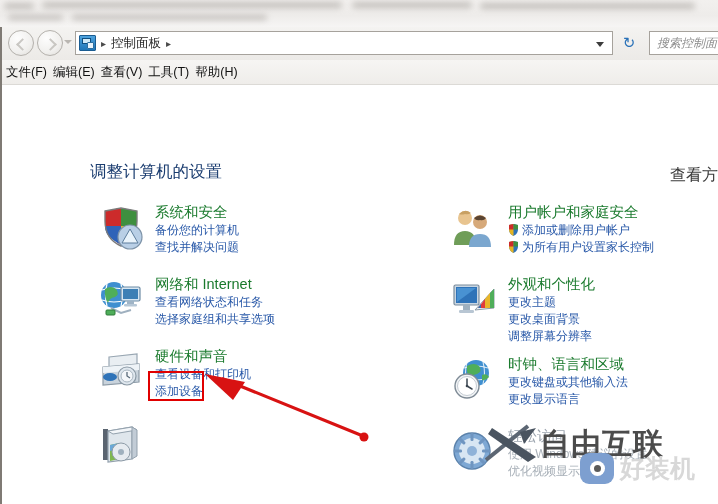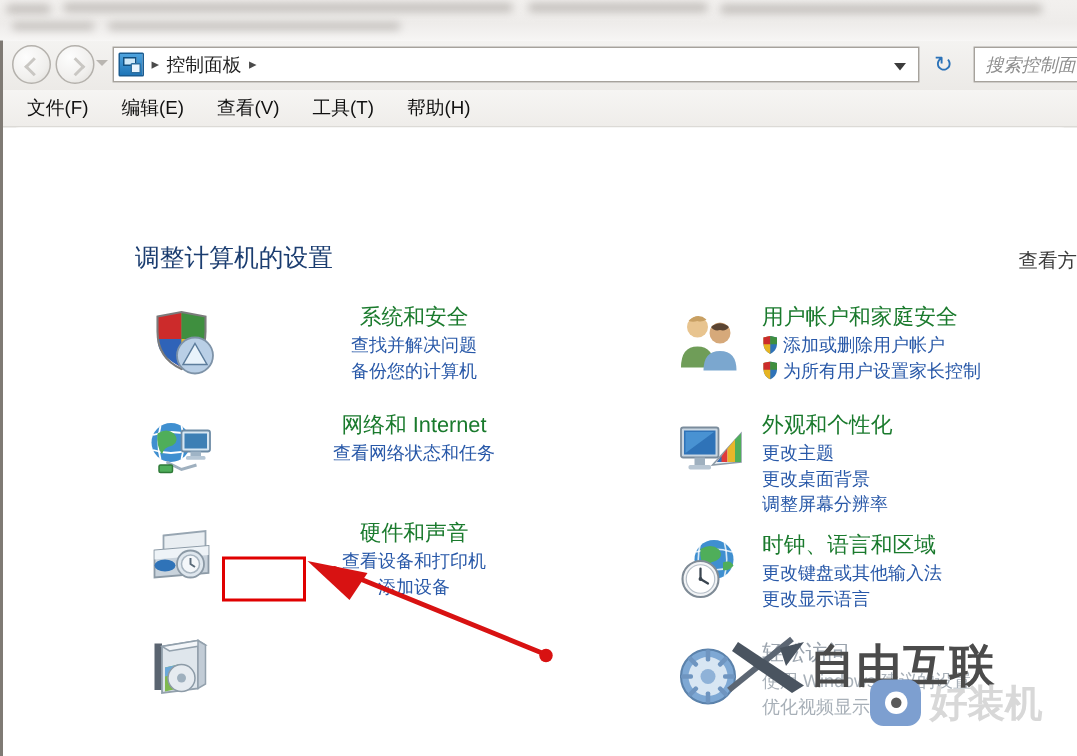--- a/index.html
+++ b/index.html
@@ -177,22 +177,22 @@
     text-align: center;
   }
 
   
   .menubar {
     height: 24px;
     background: linear-gradient(to bottom, #f6f5f3 0%, #efedea 100%);
     border-bottom: 1px solid #dcdad6;
     display: flex;
     align-items: center;
-    padding-left: 16px;
-    gap: 22px;
+    padding-left: 4px;
+    gap: 6px;
   }
   .menu-item {
     font-size: 12.5px;
     color: #111111;
     white-space: nowrap;
   }
 
   
   .content {
     position: relative;
@@ -204,30 +204,30 @@
   .page-heading {
     position: absolute;
     left: 88px; top: 76px;
     font-size: 16.5px;
     color: #1b3d70;
     white-space: nowrap;
   }
   .viewby {
     position: absolute;
     right: 0px; top: 80px;
-    font-size: 13px;
+    font-size: 16px;
     color: #3a3a3a;
     white-space: nowrap;
   }
 
   .col {
     position: absolute;
     top: 118px;
   }
-  .col-left  { left: 95px;  width: 300px; text-align: center; }
+  .col-left  { left: 95px;  width: 300px; }
   .col-right { left: 448px; width: 275px; }
 
   .category {
     position: relative;
     min-height: 62px;
     margin-bottom: 10px;
   }
   .cat-icon {
     position: absolute;
     left: 0; top: 2px;
@@ -389,22 +389,22 @@
             <path d="M24 3 L40 6 L40 21 L24 21 Z" fill="#3f8f3f"></path>
             <path d="M8 21 L24 21 L24 40 C14 34 8 30 8 21 Z" fill="#2f63b8"></path>
             <path d="M24 21 L40 21 L40 21 C40 30 34 34 24 40 Z" fill="#e8b62a"></path>
             <path d="M8 6 L24 3 L40 6 L40 16 C40 29 33 37 24 41 C15 37 8 29 8 16 Z" fill="none" stroke="#7b7b7b" stroke-width="1.4"></path>
             <circle cx="33" cy="32" r="12" fill="#b9cfe6" stroke="#7e93a8" stroke-width="1.2"></circle>
             <path d="M33 24 L41 38 L25 38 Z" fill="#e9f3fb" stroke="#5d7d9c" stroke-width="1"></path>
           </svg>
         </div>
         <div class="cat-body">
           <div class="cat-title">系统和安全</div>
+          <div class="cat-link">备份您的计算机</div>
           <div class="cat-link">查找并解决问题</div>
-          <div class="cat-link">备份您的计算机</div>
         </div>
       </div>
 
       <div class="category">
         <div class="cat-icon">
           <svg viewBox="0 0 48 46" width="48" height="46">
             <circle cx="17" cy="18" r="13" fill="#3f8fd0"></circle>
             <path d="M5 13 Q17 9 29 13 M5 23 Q17 27 29 23" stroke="#ffffff" stroke-width="1.2" fill="none"></path>
             <path d="M10 7 Q7 18 10 29 M24 7 Q27 18 24 29" stroke="#ffffff" stroke-width="1.2" fill="none"></path>
             <path d="M8 12 q6 -4 11 0 q4 5 -1 8 q-6 1 -7 6 q-4 -6 -3 -14 Z" fill="#4fae5a"></path>
@@ -412,20 +412,21 @@
             <rect x="26" y="12" width="15" height="10" fill="#3d7fb5"></rect>
             <rect x="30" y="24" width="7" height="3" fill="#9fb4c6"></rect>
             <rect x="27" y="27" width="13" height="2.5" rx="1" fill="#b6c7d6"></rect>
             <path d="M14 31 L24 36 L34 33" stroke="#9fb0bf" stroke-width="2" fill="none"></path>
             <rect x="9" y="33" width="9" height="5" rx="1" fill="#4fae5a" stroke="#2f7a38" stroke-width="1"></rect>
           </svg>
         </div>
         <div class="cat-body">
           <div class="cat-title">网络和 Internet</div>
           <div class="cat-link">查看网络状态和任务</div>
+          <div class="cat-link">选择家庭组和共享选项</div>
         </div>
       </div>
 
       <div class="category">
         <div class="cat-icon">
           <svg viewBox="0 0 48 46" width="48" height="46">
             <path d="M12 8 L40 5 L40 16 L12 19 Z" fill="#e9eef2" stroke="#98a6b2" stroke-width="1.2"></path>
             <path d="M6 18 L42 15 L42 33 L6 36 Z" fill="#c9d3dc" stroke="#8c9aa6" stroke-width="1.2"></path>
             <path d="M6 18 L42 15 L42 21 L6 24 Z" fill="#eef3f7"></path>
             <ellipse cx="13" cy="28" rx="7" ry="4" fill="#2f73b8"></ellipse>

